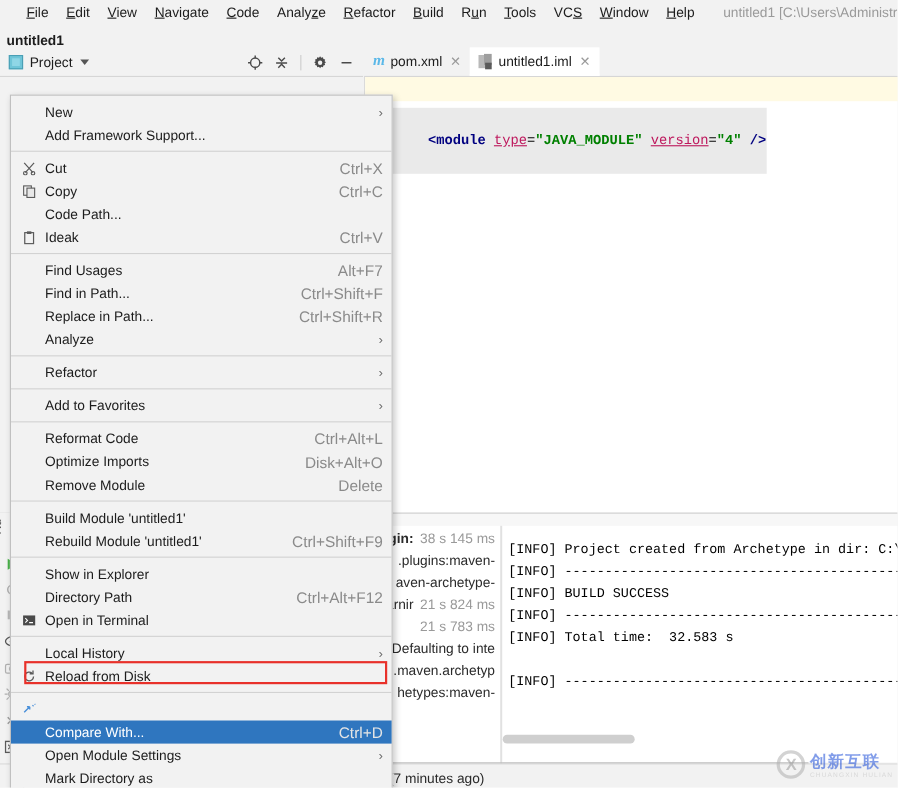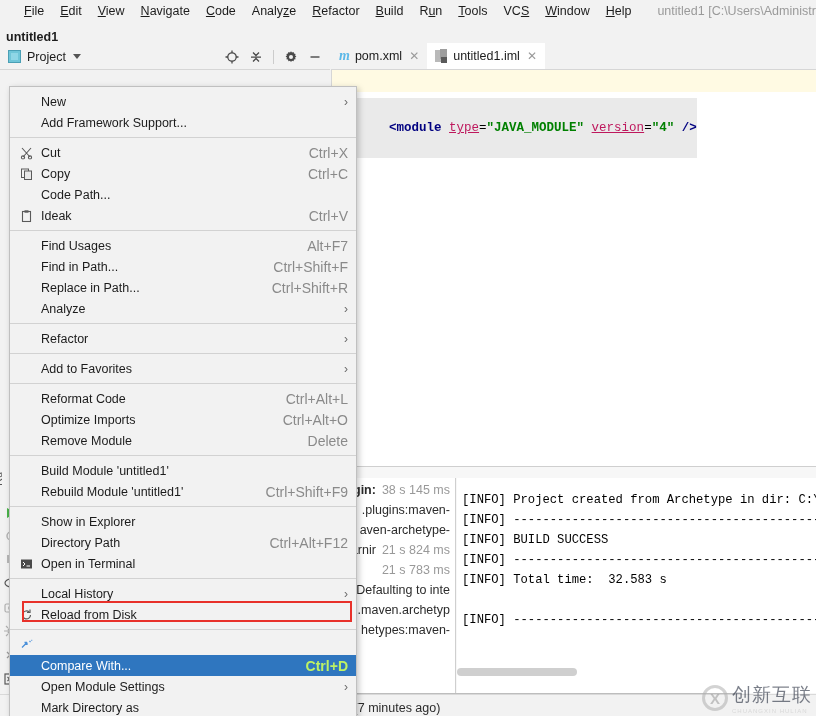--- a/index.html
+++ b/index.html
@@ -173,41 +173,41 @@
   .watermark {
     position: absolute; right: 4px; top: 682px; display: flex; align-items: center;
     gap: 4px; opacity: .55;
   }
   .wm-ring {
     width: 26px; height: 26px; border-radius: 50%; border: 3px solid #b0b0b0;
     display: flex; align-items: center; justify-content: center;
     font-size: 15px; font-weight: bold; color: #9a9a9a;
     font-family: "Liberation Sans", sans-serif;
   }
-  .wm-cn { font-size: 19px; font-weight: normal; color: #0f172a; letter-spacing: 1px; }
+  .wm-cn { font-size: 15px; font-weight: bold; color: #1d4ed8; letter-spacing: 1px; }
   .wm-sub { font-size: 6px; color: #c4c4c4; letter-spacing: 1px; }
 
   
   .ctxmenu {
     position: absolute; left: 9px; top: 86px; width: 348px;
     background: #f2f2f2; border: 1px solid #c0c0c0;
     box-shadow: 2px 2px 6px rgba(0,0,0,.22);
     padding: 4px 0; z-index: 50;
   }
   .mrow {
     position: relative; height: 21px; display: flex; align-items: center;
     padding-left: 31px; padding-right: 8px; font-size: 12.5px; color: #1c1c1c;
   }
   .mrow.sel { background: #2f76bf; color: #ffffff; }
   .mrow .lbl { white-space: nowrap; }
   .mrow .acc {
     margin-left: auto; font-size: 14px; color: #8a8a8a; white-space: nowrap;
     padding-left: 24px;
   }
-  .mrow.sel .acc { color: #bef264; font-weight: bold; }
+  .mrow.sel .acc { color: #e5e5e5; }
   .mrow .arrow {
     margin-left: auto; color: #6b6b6b; font-size: 12px; padding-left: 20px;
   }
   .mrow .micon {
     position: absolute; left: 9px; top: 50%; transform: translateY(-50%);
     width: 15px; height: 15px; display: flex; align-items: center; justify-content: center;
     color: #5a5a5a; font-size: 12px;
   }
   .msep { height: 1px; background: #d2d2d2; margin: 4px 0; }
   .selbox {
@@ -489,21 +489,21 @@
     </div>
 
     <div class="msep"></div>
 
     <div class="mrow">
       <span class="lbl">Reformat Code</span>
       <span class="acc">Ctrl+Alt+L</span>
     </div>
     <div class="mrow">
       <span class="lbl">Optimize Imports</span>
-      <span class="acc">Ctrl+Alt+O</span>
+      <span class="acc">Disk+Alt+O</span>
     </div>
     <div class="mrow">
       <span class="lbl">Remove Module</span>
       <span class="acc">Delete</span>
     </div>
 
     <div class="msep"></div>
 
     <div class="mrow">
       <span class="lbl">Build Module 'untitled1'</span>

